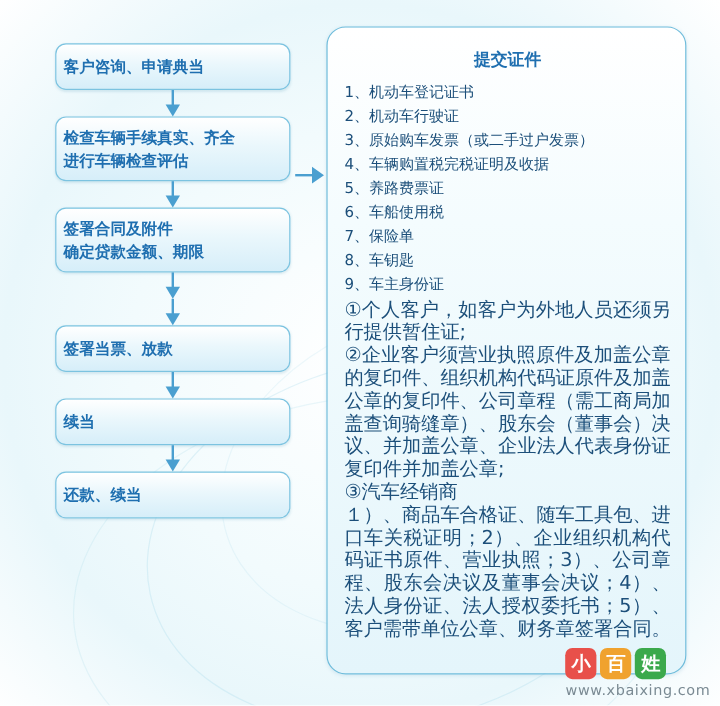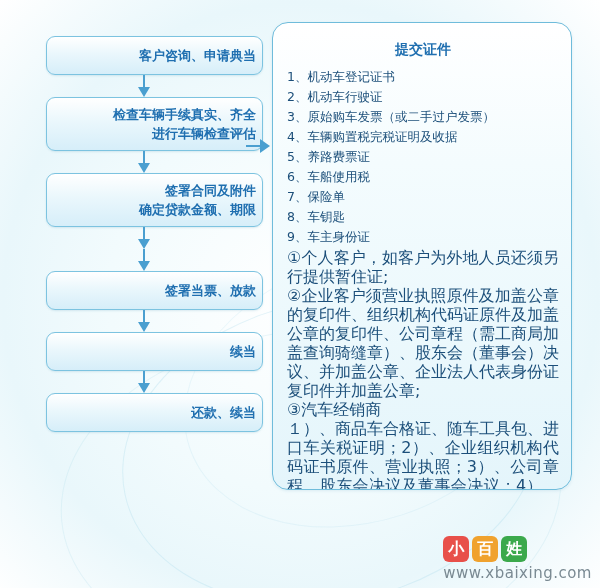--- a/index.html
+++ b/index.html
@@ -34,29 +34,29 @@
   .sw3 { left: 180px; top: 260px; width: 360px; height: 260px; transform: rotate(-18deg); border-color: rgba(150,210,230,0.15); }
 
   
   .flow {
     position: absolute;
     left: 46px;
     top: 36px;
     width: 200px;
   }
   .flow-box {
-    width: 217px;
+    width: 196px;
     box-sizing: border-box;
     border: 1px solid #7cc3e0;
     border-radius: 9px;
     background: linear-gradient(to bottom, #ffffff 0%, #eaf7fc 45%, #d6eef9 100%);
     color: #1f6fb0;
     font-size: 13px;
     font-weight: bold;
-    text-align: right;
+    text-align: left;
     line-height: 19px;
     padding: 9px 6px;
     box-shadow: 0 1px 2px rgba(80,150,180,0.18);
     font-family: Liberation Serif, serif;
   }
   .flow-box.two-line { padding: 7px 6px; }
   .arrow-down {
     width: 196px;
     height: 22px;
     position: relative;
@@ -109,21 +109,21 @@
     border-bottom: 7px solid transparent;
     border-left: 10px solid #4a9fd0;
   }
 
   
   .panel {
     position: absolute;
     left: 272px;
     top: 22px;
     width: 300px;
-    height: 468px;
+    height: 540px;
     box-sizing: border-box;
     border: 1px solid #6fbcdb;
     border-radius: 16px;
     background: linear-gradient(to bottom, #ffffff 0%, #f4fcfe 30%, #e4f5fb 100%);
     box-shadow: 0 1px 3px rgba(80,150,180,0.15);
     padding: 14px 12px 10px 14px;
     overflow: hidden;
   }
   .panel-title {
     text-align: center;
@@ -171,21 +171,21 @@
     font-weight: bold;
     line-height: 26px;
     text-align: center;
     display: inline-block;
   }
   .wm-1 { background: #e8504a; }
   .wm-2 { background: #f0a22e; }
   .wm-3 { background: #3ba94c; }
   .wm-url {
     margin-top: 2px;
-    font-size: 15px;
+    font-size: 12px;
     color: #7a8a93;
     letter-spacing: 0.5px;
   }
 </style>
 </head>
 <body>
 
 <div id="page">
 
   <div class="swoosh sw1"></div>

